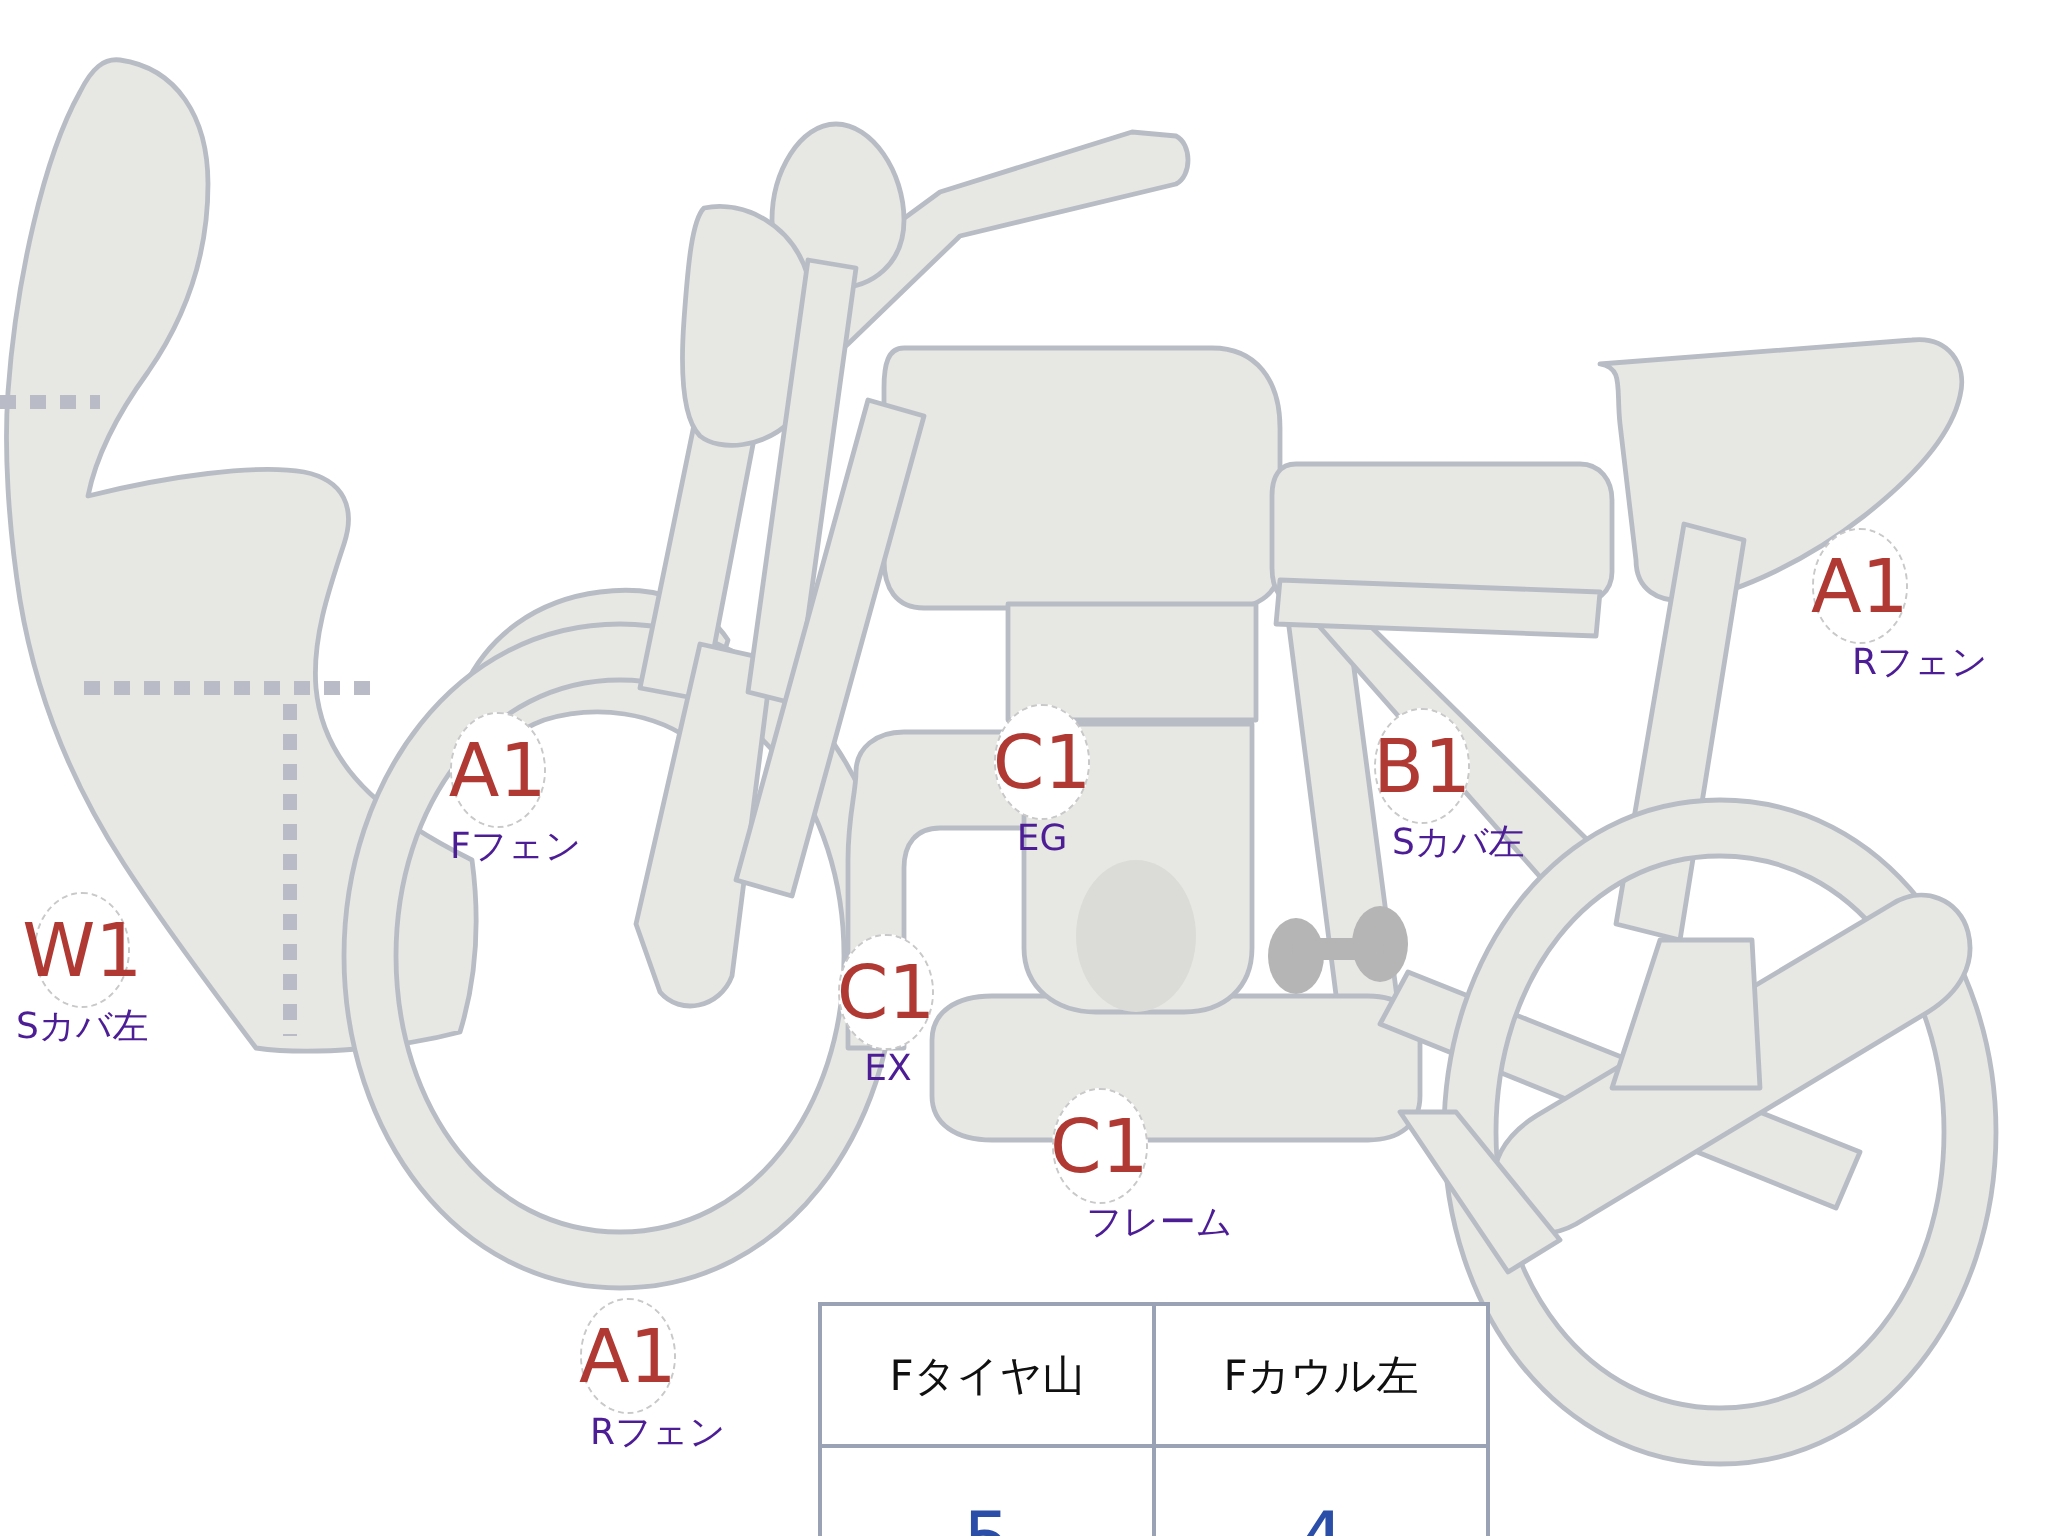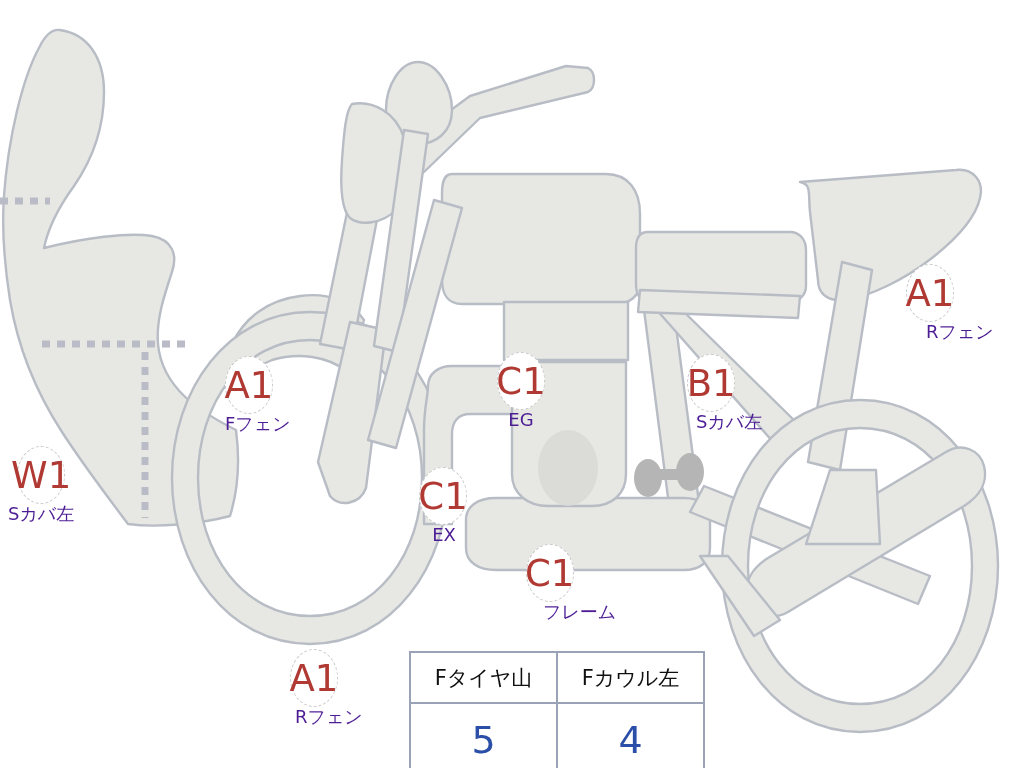--- a/index.html
+++ b/index.html
@@ -28,21 +28,21 @@
   }
   .cal.capR .cap{margin-left:34px;}
 
   
   #tyre-table{position:absolute;left:409px;top:651px;
       border-collapse:collapse;background:#ffffff;}
   #tyre-table td{
     border:2px solid #9aa3b5;
     text-align:center;vertical-align:middle;
     font-family:"DejaVu Sans",sans-serif;
-    padding:8px;
+    padding:18px;
   }
   #tyre-table td.th{height:33px;width:129px;font-size:21px;color:#101010;}
   #tyre-table td.val{height:55px;font-size:38px;color:#2b4fa8;}
 </style>
 </head>
 <body>
 
 <div id="stage">
 
   <svg id="bike" viewBox="0 0 1024 768">

